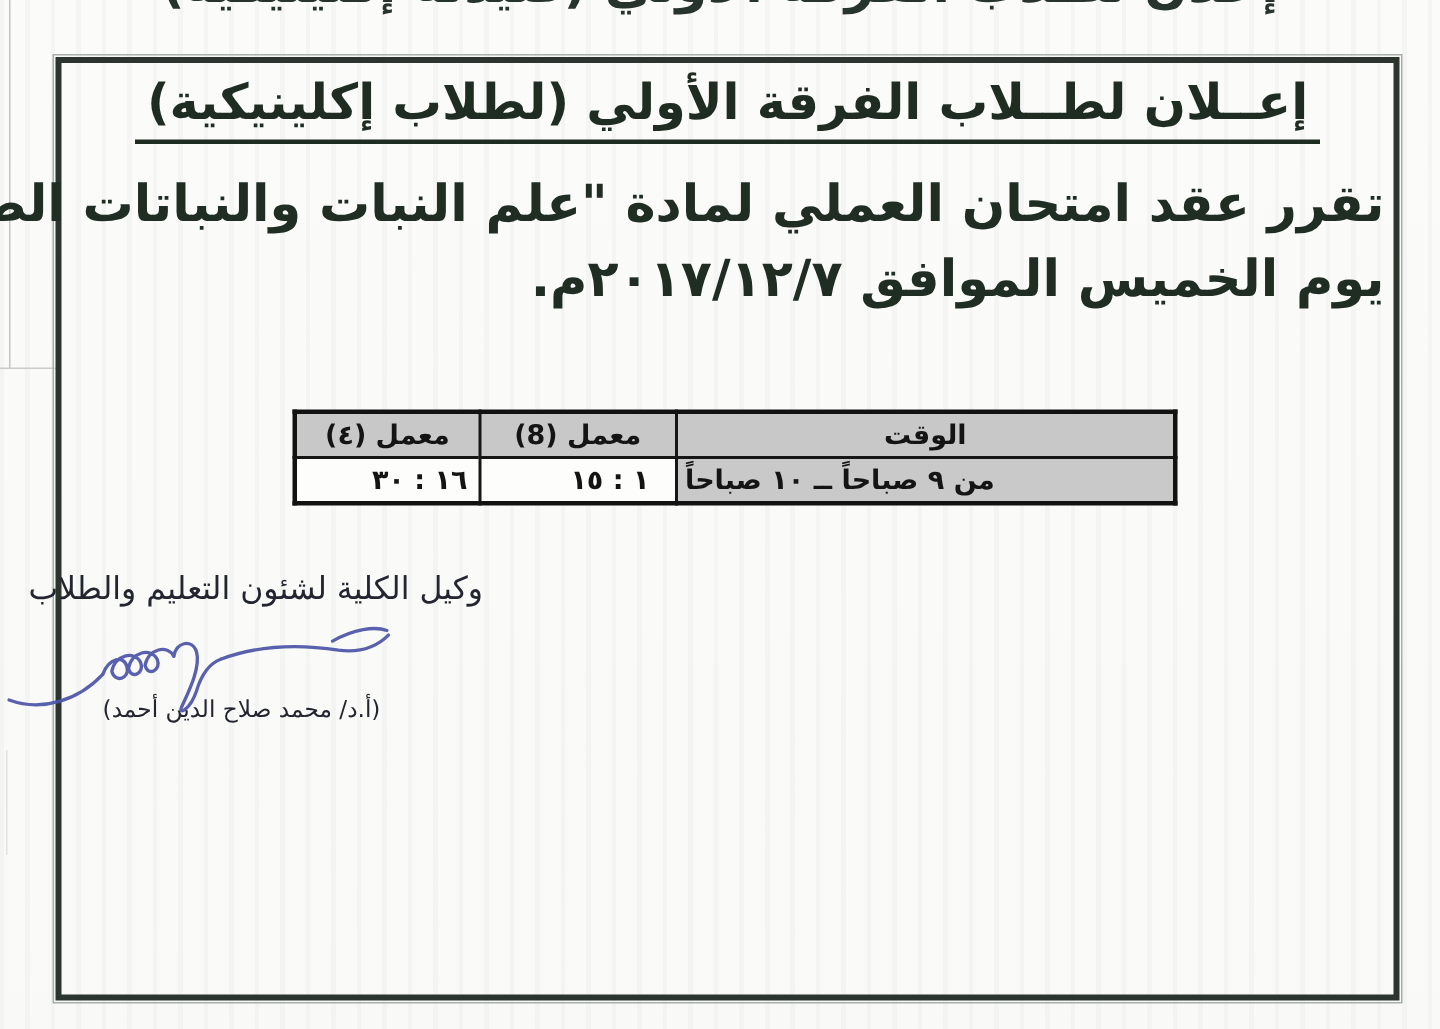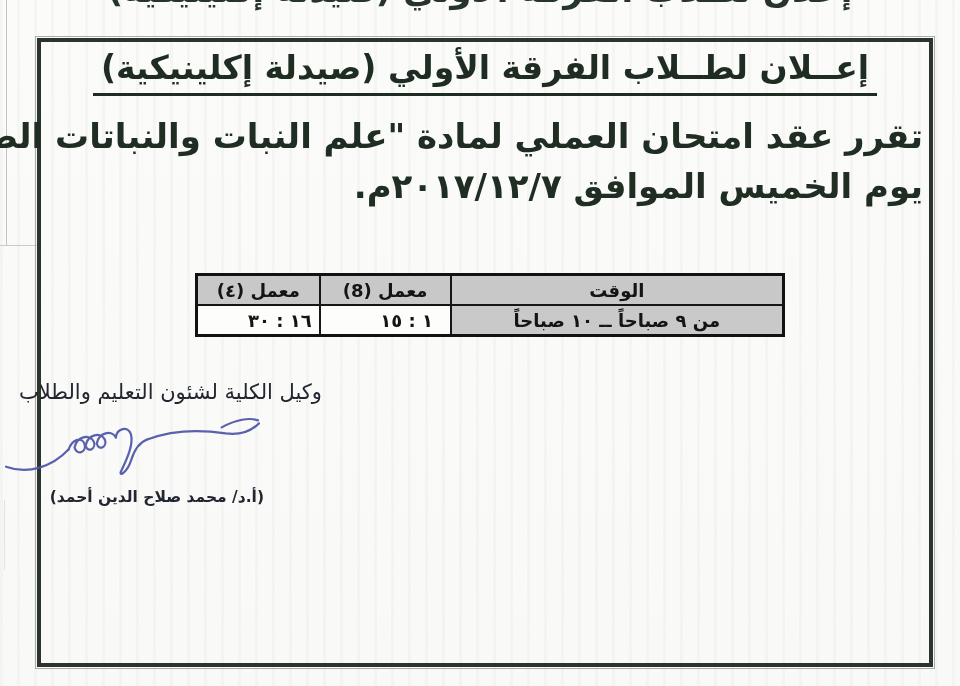--- a/index.html
+++ b/index.html
@@ -58,54 +58,54 @@
     border-collapse:collapse;direction:rtl;
     border:3px solid #121212;
     font-family:"DejaVu Sans", sans-serif;
   }
   .sched th,.sched td{
     border:2px solid #161616;
     font-size:18px;font-weight:700;color:#141414;
     padding:2px 5px;height:24px;
   }
   .sched th{background:#c8c8c8;text-align:center;}
-  .sched td.time-cell{background:#c9c9c9;text-align:center;margin-top:28px;}
+  .sched td.time-cell{background:#c9c9c9;text-align:left;margin-top:28px;}
   .sched td.lab-cell{background:#fdfdfc;text-align:center;padding-left:48px;}
   .col-time{width:330px;}
   .col-lab2{width:130px;}
   .col-lab4{width:122px;}
   .sig-role{
     position:absolute;left:1px;top:338px;width:280px;
     direction:rtl;text-align:center;white-space:nowrap;
     font-size:21px;font-weight:500;color:#232630;
   }
   .sig-svg{position:absolute;left:-39px;top:360px;width:262px;height:76px;}
   .sig-name{
     position:absolute;left:17px;top:422px;width:206px;
     direction:rtl;text-align:center;white-space:nowrap;
-    font-size:15.5px;font-weight:700;color:#232630;margin-top:24px;
+    font-size:15.5px;font-weight:400;color:#232630;
   }
 </style>
 </head>
 <body>
 
 <div class="page">
 
   <div class="edge-v1"></div>
   <div class="edge-h1"></div>
   <div class="edge-v2"></div>
 
   <div class="top-clip">
     <span>إعلان لطلاب الفرقة الأولي (صيدلة إكلينيكية)</span>
   </div>
 
   <div class="frame">
 
     <div class="title-row">
-      <span class="t">إعــلان لطــلاب الفرقة الأولي (صيدلة إكلينيكية)</span>
+      <span class="t">إعــلان لطــلاب الفرقة الأولي (لطلاب إكلينيكية)</span>
     </div>
 
     <div class="body-line l1">تقرر عقد امتحان العملي لمادة "علم النبات والنباتات الطبية " وذلك</div>
     <div class="body-line l2">يوم الخميس الموافق ٢٠١٧/١٢/٧م.</div>
 
 
     <table class="sched">
       <colgroup>
         <col class="col-time">
           <col class="col-lab2">

